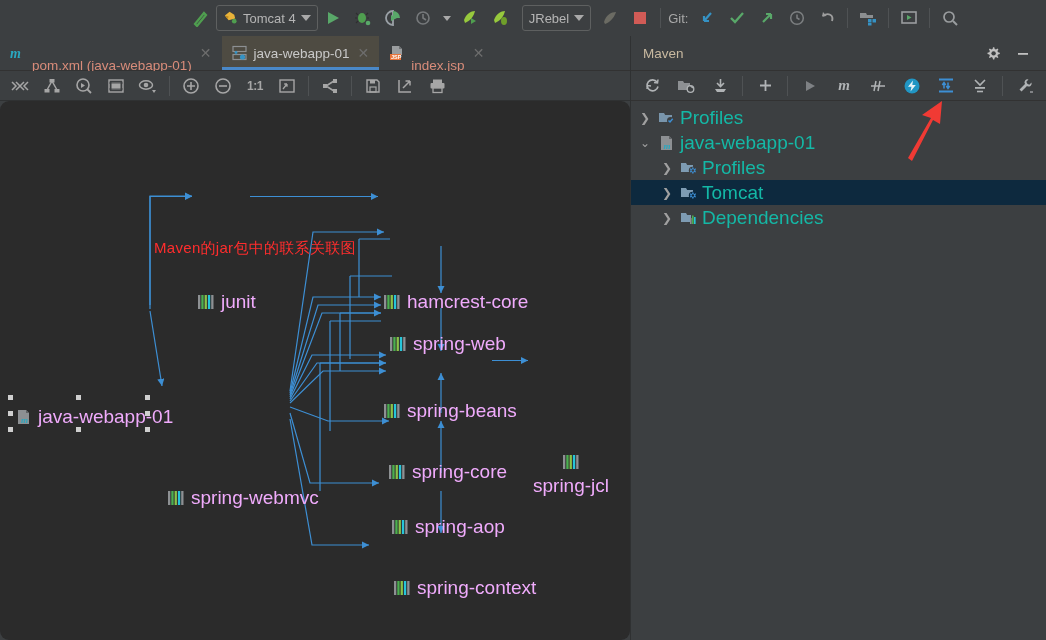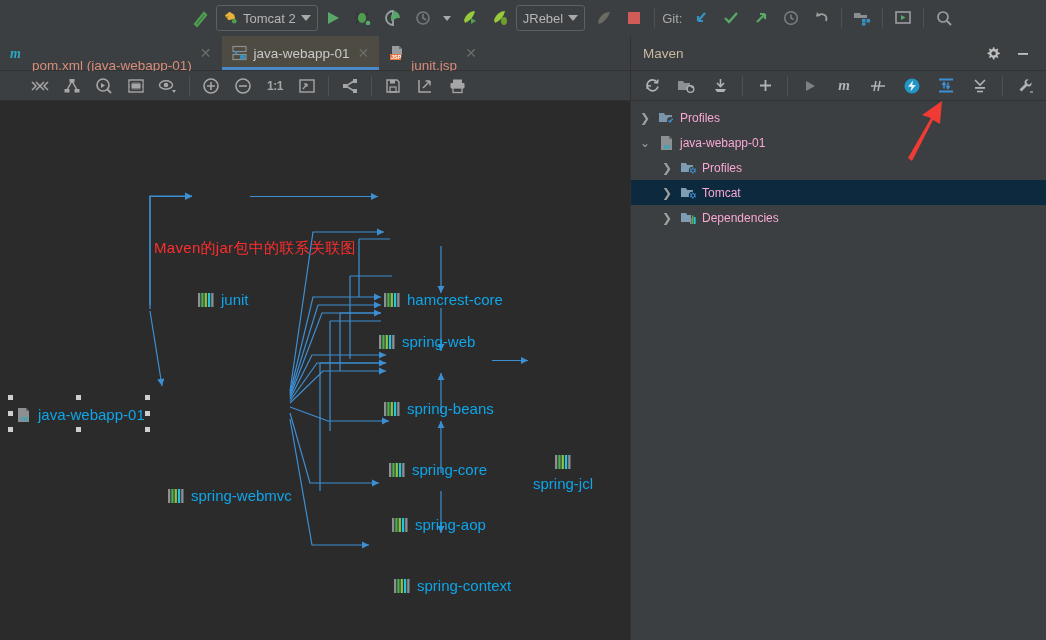--- a/index.html
+++ b/index.html
@@ -53,36 +53,37 @@
   .tab.active .tlabel{color:#c9c9c9;}
   .tab.active:after{
     content:"";position:absolute;left:0;right:0;bottom:0;height:3px;background:#4a88c7;
   }
   .tabx{color:#6d6d6d;font-size:14px;line-height:1;margin-left:2px;}
   .tabicon{width:16px;height:16px;flex:0 0 auto;display:flex;align-items:center;justify-content:center;}
 
   
   .dgtools{
     position:absolute;left:0;top:71px;width:630px;height:30px;
-    background:#3c3f41;display:flex;align-items:center;padding-left:24px;
+    background:#3c3f41;display:flex;align-items:center;padding-left:4px;
     box-sizing:border-box;border-bottom:1px solid #2f3132;
   }
   .dgtools .tb-btn{width:32px;height:24px;}
 
   
   .canvas{
     position:absolute;left:0;top:101px;width:630px;height:539px;background:#2b2b2b;
     overflow:hidden;
+    border-radius:9px;
   }
   .dtitle{
     position:absolute;left:154px;top:138px;color:#ff2d2d;font-size:15px;
     white-space:nowrap;letter-spacing:.3px;
   }
   .node{position:absolute;display:flex;align-items:center;gap:6px;white-space:nowrap;}
-  .node .nlabel{color:#0ea5e9;font-size:15px;}
+  .node .nlabel{color:#f0abfc;font-size:19px;}
   .jarico{width:17px;height:14px;flex:0 0 auto;}
   .modico{width:16px;height:16px;flex:0 0 auto;}
   .handles span{
     position:absolute;width:5px;height:5px;background:#cfcfcf;
   }
 
   
   .mvpanel{
     position:absolute;left:630px;top:36px;width:416px;height:604px;background:#3c3f41;
     border-left:1px solid #2f3132;box-sizing:border-box;
@@ -96,21 +97,21 @@
     height:30px;display:flex;align-items:center;padding-left:4px;
     border-bottom:1px solid #323232;box-sizing:border-box;
   }
   .mvtools .tb-btn{width:34px;height:26px;}
   .tree{padding-top:4px;}
   .trow{
     height:25px;display:flex;align-items:center;gap:5px;padding-left:6px;
     box-sizing:border-box;
   }
   .trow.sel{background:#0d293e;}
-  .trow .tlbl{color:#f9a8d4;font-size:12px;}
+  .trow .tlbl{color:#14b8a6;font-size:19px;}
   .chev{
     width:16px;height:16px;flex:0 0 auto;display:flex;align-items:center;justify-content:center;
     color:#a0a0a0;font-size:12px;
   }
   .indent1{padding-left:6px;}
   .indent2{padding-left:28px;}
   .tico{width:17px;height:16px;flex:0 0 auto;}
 
   .redarrow{position:absolute;left:880px;top:96px;pointer-events:none;}
 </style>
@@ -129,21 +130,21 @@
     </div>
 
     <div class="combo">
       <span>
         <svg width="15" height="15" viewBox="0 0 16 16">
           <path d="M2 7 L7 3 L12 6 L13 10 L6 12 Z" fill="#e8b33a"></path>
           <path d="M2 7 L6 8 L5 11 Z" fill="#c08b20"></path>
           <circle cx="12" cy="13" r="2.5" fill="#4f9e4f"></circle>
         </svg>
       </span>
-      <span class="cname">Tomcat 2</span>
+      <span class="cname">Tomcat 4</span>
       <span class="caret"></span>
     </div>
 
     <div class="tb-btn">
       <svg width="16" height="16" viewBox="0 0 16 16">
           <path d="M3 2 L14 8 L3 14 Z" fill="#59a869"></path>
         </svg>
     </div>
     <div class="tb-btn">
       <svg width="16" height="16" viewBox="0 0 16 16">
@@ -174,21 +175,21 @@
         <path d="M9 9 L14 12 L9 15 Z" fill="#4f9e4f"></path>
       </svg>
     </div>
     <div class="tb-btn">
       <svg width="18" height="18" viewBox="0 0 18 18">
         <path d="M2 11 C4 5 9 2 13 2 C12 7 8 12 3 14 Z" fill="#97c93d"></path>
         <ellipse cx="12" cy="12" rx="3" ry="4" fill="#6f9f2a"></ellipse>
       </svg>
     </div>
 
-    <div class="combo" style="margin-left:0">
+    <div class="combo" style="margin-left:6px">
       <span class="cname">JRebel</span>
       <span class="caret"></span>
     </div>
 
     <div class="tb-btn" style="margin-left:4px">
       <svg width="18" height="18" viewBox="0 0 18 18">
         <path d="M3 13 C5 6 10 3 15 3 C13 9 9 13 4 15 Z" fill="#6b6b63"></path>
       </svg>
     </div>
     <div class="tb-btn">
@@ -280,21 +281,21 @@
 
     <div class="tab inactive">
       <span class="tabicon">
         <svg width="16" height="16" viewBox="0 0 16 16">
           <path d="M3 1 L10 1 L13 4 L13 10 L3 10 Z" fill="#9a9d9f"></path>
           <path d="M10 1 L10 4 L13 4 Z" fill="#6e7173"></path>
           <rect x="1" y="9" width="11" height="6" fill="#e8743b"></rect>
           <text x="2" y="14" font-family="Liberation Sans, sans-serif" font-size="5.5" font-weight="bold" fill="#ffffff">JSP</text>
         </svg>
       </span>
-      <span class="tlabel">junit.jsp</span>
+      <span class="tlabel">index.jsp</span>
       <span class="tabx">✕</span>
     </div>
   </div>
 
   <div class="dgtools">
     <div class="tb-btn">
       <svg width="20" height="16" viewBox="0 0 20 16">
         <path d="M2 4 L6 8 L2 12 M6 4 L10 8 L6 12" stroke="#a6a6a6" stroke-width="1.5" fill="none"></path>
         <path d="M18 4 L14 8 L18 12 M14 4 L10 8 L14 12" stroke="#a6a6a6" stroke-width="1.5" fill="none"></path>
       </svg>
@@ -472,21 +473,21 @@
     <div class="node" style="left:384px;top:190px;">
       <span class="jarico"><svg width="17" height="14" viewBox="0 0 17 14">
             <rect x="0" y="0" width="2.3" height="14" fill="#8d9093"></rect>
             <rect x="3.3" y="0" width="2.3" height="14" fill="#4caf50"></rect>
             <rect x="6.6" y="0" width="2.3" height="14" fill="#8bc34a"></rect>
             <rect x="9.9" y="0" width="2.3" height="14" fill="#26c6da"></rect>
             <rect x="13.2" y="0" width="2.3" height="14" fill="#8d9093"></rect>
           </svg></span>
       <span class="nlabel">hamcrest-core</span>
     </div>
-    <div class="node" style="left:379px;top:232px;">
+    <div class="node" style="left:390px;top:232px;">
       <span class="jarico"><svg width="17" height="14" viewBox="0 0 17 14">
             <rect x="0" y="0" width="2.3" height="14" fill="#8d9093"></rect>
             <rect x="3.3" y="0" width="2.3" height="14" fill="#4caf50"></rect>
             <rect x="6.6" y="0" width="2.3" height="14" fill="#8bc34a"></rect>
             <rect x="9.9" y="0" width="2.3" height="14" fill="#26c6da"></rect>
             <rect x="13.2" y="0" width="2.3" height="14" fill="#8d9093"></rect>
           </svg></span>
       <span class="nlabel">spring-web</span>
     </div>
     <div class="node" style="left:384px;top:299px;">

